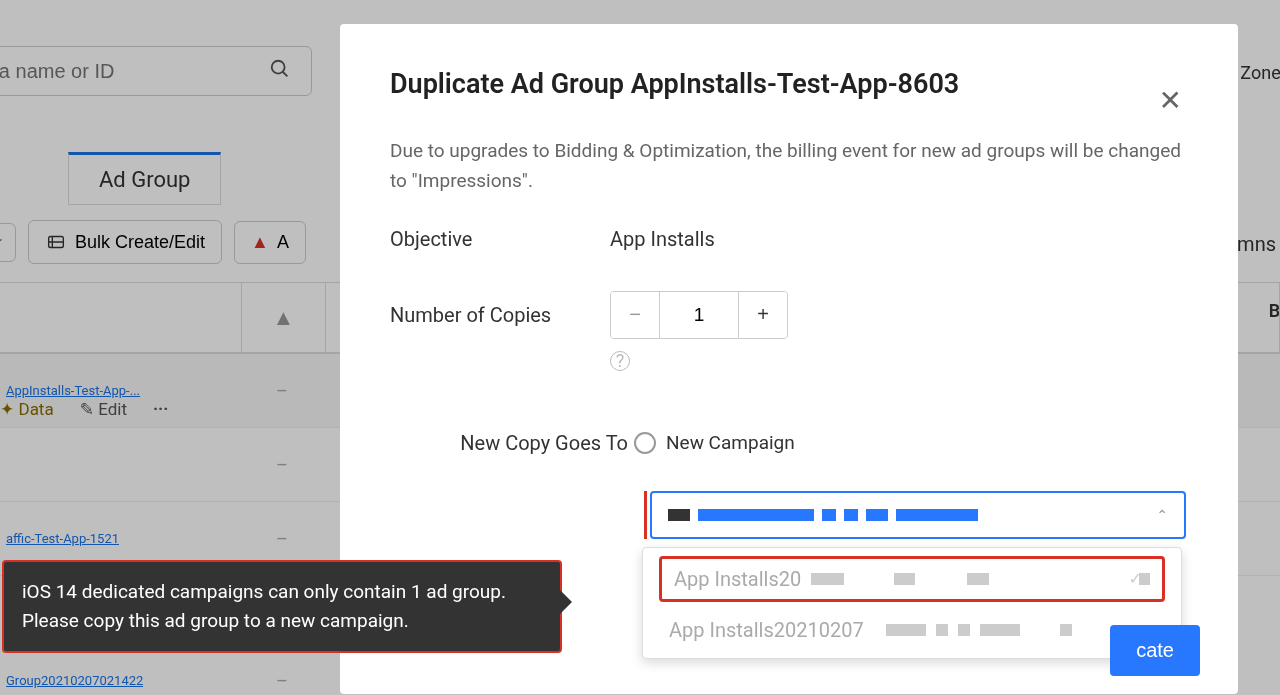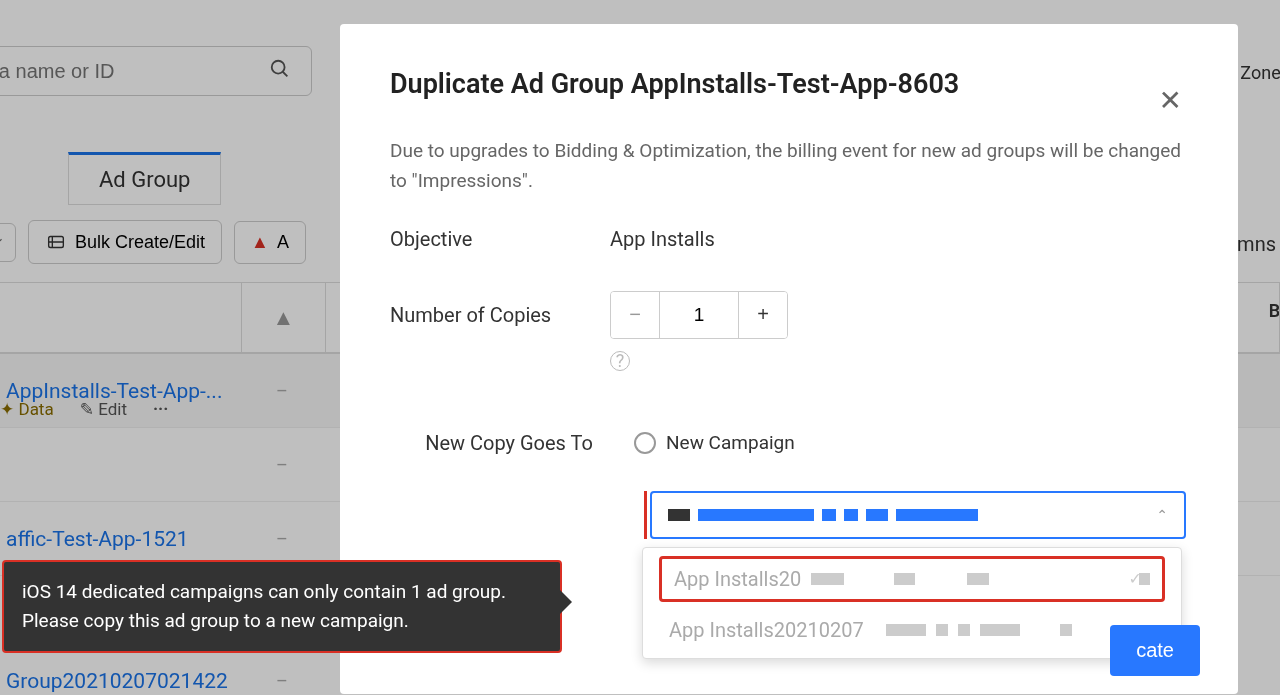--- a/index.html
+++ b/index.html
@@ -124,24 +124,25 @@
     }
     .table-row {
       height: 74px;
       border-bottom: 1px solid #eee;
       display: flex;
       align-items: center;
       position: relative;
     }
     .row-name {
       color: #1a73e8;
-      font-size: 21px;
+      font-size: 13px;
       padding-left: 6px;
       white-space: nowrap;
       overflow: hidden;
+      text-decoration: underline;
     }
     .row-dash {
       position: absolute;
       left: 276px;
       color: #aaa;
       font-size: 18px;
     }
     .row-actions {
       position: absolute;
       left: 0;
@@ -516,21 +517,21 @@
       <div class="number-stepper">
         <button class="stepper-btn">−</button>
         <input class="stepper-input" value="1" style="">
         <button class="stepper-btn plus">+</button>
       </div>
       <div class="help-icon">?</div>
     </div>
   </div>
 
   <div class="form-row" style="margin-bottom:36px">
-    <div class="form-label" style="width:244px;text-align:center;padding-right:26px;padding-left:20px">New Copy Goes To</div>
+    <div class="form-label" style="width:244px;text-align:right;padding-right:6px;padding-left:20px">New Copy Goes To</div>
     <div class="radio-group">
       <label class="radio-opt">
         <span class="radio-circle"></span>
         <span>New Campaign</span>
       </label>
     </div>
   </div>
 
   <div class="combo-wrapper">
     <div class="combo-input" style="margin-left:40px">

